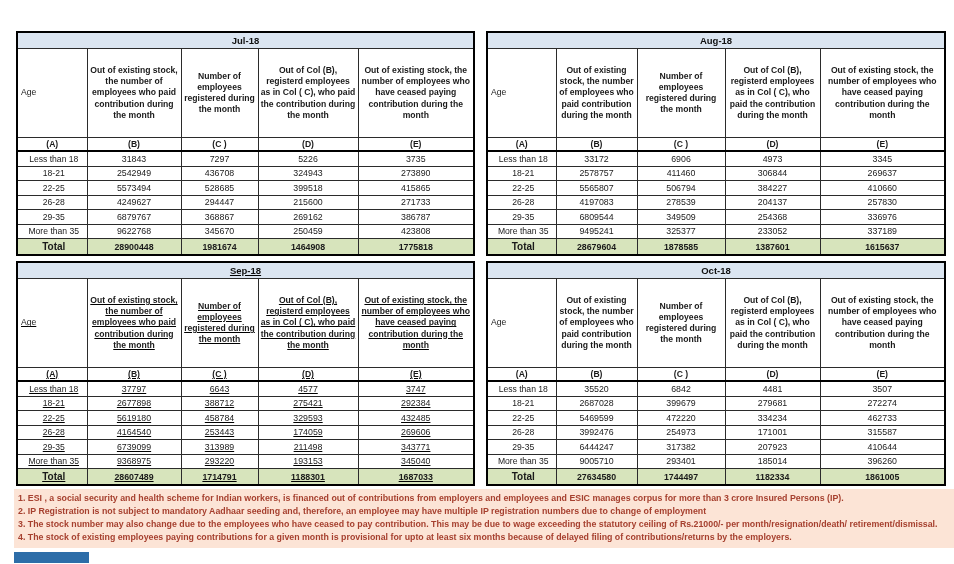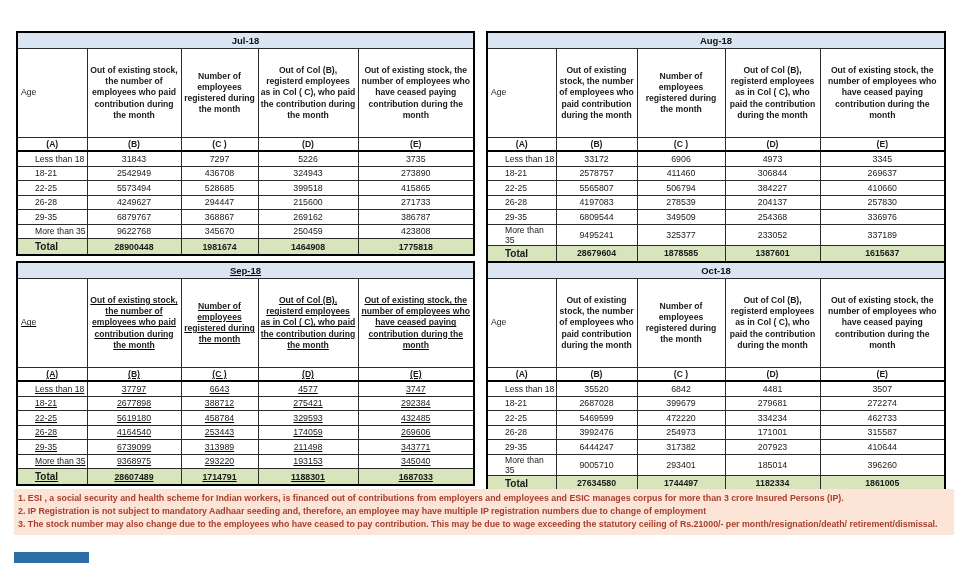--- a/index.html
+++ b/index.html
@@ -12,21 +12,21 @@
                                  overflow:hidden; padding:0; }
 
   .title-row th { background:#dbe5f1; font-size:9.5px; font-weight:bold;
                   height:15px; text-align:center; color:#111;margin-top:16px; }
   .header-row th { font-size:8.6px; font-weight:bold; text-align:center;
                    vertical-align:middle; height:86px; line-height:1.3; padding:1px 2px; }
   .header-row th.age-h { text-align:left; font-weight:normal; padding-left:3px;margin-top:19px; }
   .letter-row th { font-size:8.6px; font-weight:bold; height:12px; text-align:center;
                    border-bottom:2px solid #000; }
   .month-tbl td { font-size:8.8px; height:13.5px; text-align:center; }
-  .month-tbl td.age-cell { text-align:left; padding-left:17px; font-size:8.6px; }
+  .month-tbl td.age-cell { text-align:center; padding-left:3px; font-size:8.6px; }
   .total-row td { background:#d7e4bc; font-weight:bold; height:15px; }
   .total-row td.age-cell { font-size:10px; }
 
   #t0 { left:16px;  top:31px;  width:457px; }
   #t1 { left:486px; top:31px;  width:458px; }
   #t2 { left:16px;  top:261px; width:457px;text-decoration:underline; }
   #t3 { left:486px; top:261px; width:458px; }
 
   .footnotes { position:absolute; left:14px; top:489px; width:919px;
                background:#fce4d6; color:#a6402f; font-size:8.8px;
@@ -366,16 +366,17 @@
         <td>1182334</td>
         <td>1861005</td>
         </tr>
     </tfoot>
   </table>
 
   <div class="footnotes">
     <div>1. ESI , a social security and health scheme for Indian workers, is financed out of contributions from employers and employees and ESIC manages corpus for more than 3 crore Insured Persons (IP).</div>
     <div>2. IP Registration is not subject to mandatory Aadhaar seeding and, therefore, an employee may have multiple IP registration numbers due to change of employment</div>
     <div>3. The stock number may also change due to the employees who have ceased to pay contribution. This may be due to wage exceeding the statutory ceiling of Rs.21000/- per month/resignation/death/ retirement/dismissal.</div>
+    <div>4. The stock of existing employees paying contributions for a given month is provisional for upto at least six months because of delayed filing of contributions/returns by the employers.</div>
   </div>
 
   <div class="sheet-tab"></div>
 </div>
 
 </body></html>

